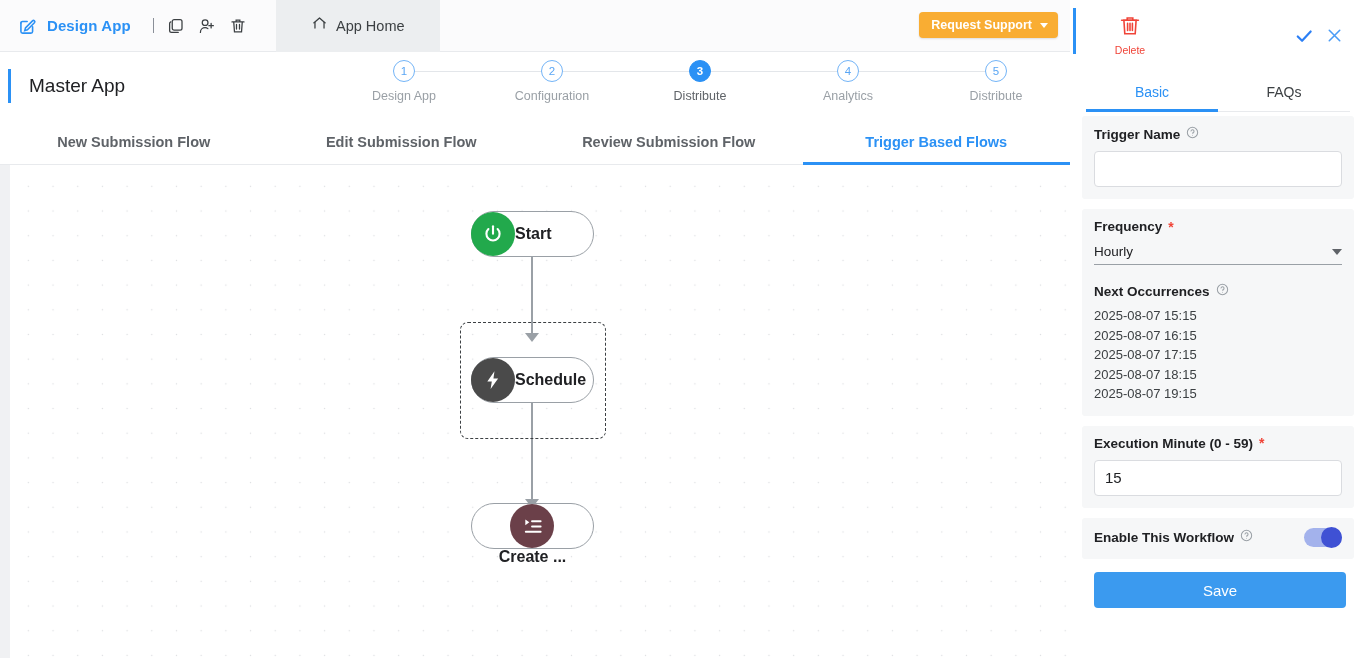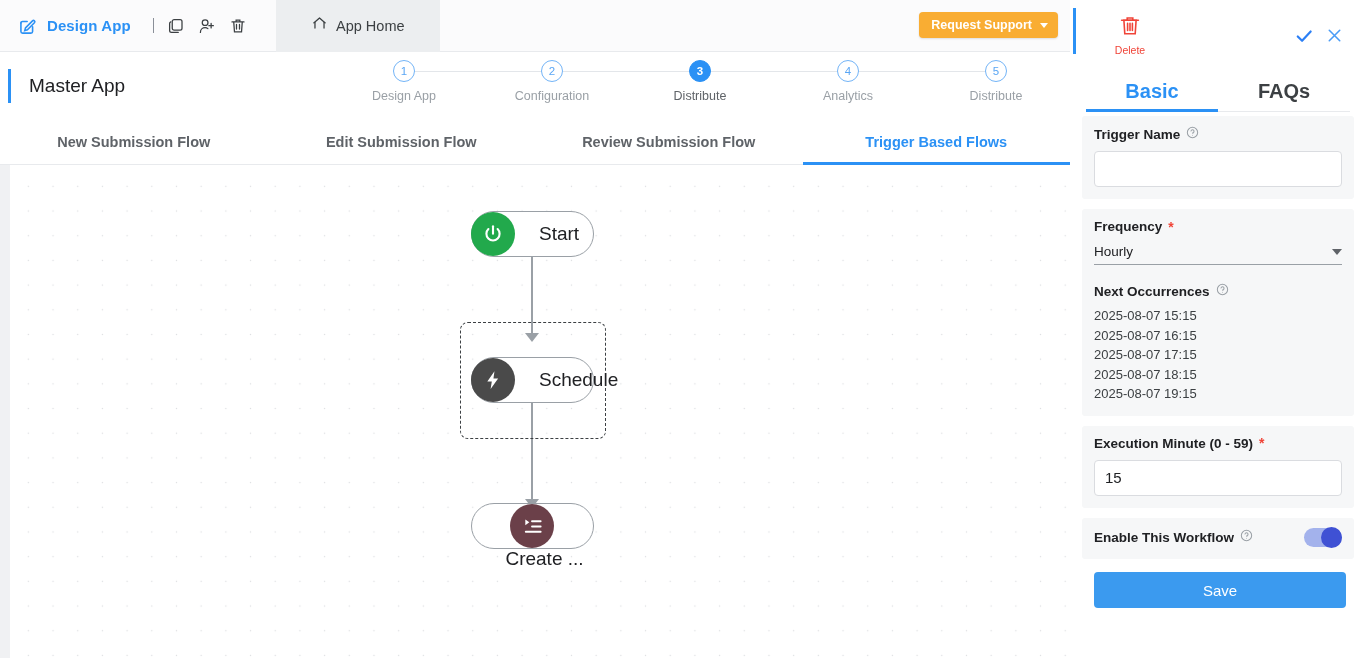--- a/index.html
+++ b/index.html
@@ -96,21 +96,21 @@
   .node {
     position:absolute; height:46px; background:#ffffff;
     border:1.3px solid #9aa0a6; border-radius:23px;
     display:flex; align-items:center; cursor:pointer;
   }
   .node .bubble {
     width:44px;height:44px;border-radius:50%;
     margin-left:-1px; flex:0 0 44px;
     display:flex; align-items:center; justify-content:center;
   }
-  .node .nlabel { font-size:19px; color:#202124; margin-left:24px; white-space:nowrap; }
+  .node .nlabel { font-size:16px; color:#202124; margin-left:0; white-space:nowrap;font-weight:bold; }
 
   .dashed-sel {
     position:absolute; border:1.6px dashed #3c4043; border-radius:8px;
   }
   .connector { position:absolute; width:1.5px; background:#9aa0a6; }
   .arrowhead {
     position:absolute; width:0;height:0;
     border-left:7px solid transparent; border-right:7px solid transparent;
     border-top:9px solid #9aa0a6;
   }
@@ -126,21 +126,21 @@
   .delete-label { font-size:10.5px; color:#f04438; margin-top:2px; }
   .check-ico { position:absolute; right:52px; top:26px; cursor:pointer; }
   .close-ico { position:absolute; right:22px; top:26px; cursor:pointer; }
 
   .panel-tabs {
     position:absolute; left:16px; top:72px; width:264px; height:40px;
     display:flex; border-bottom:1px solid #e8eaed;
   }
   .ptab {
     flex:1; display:flex; align-items:center; justify-content:center;
-    font-size:20px; color:#3c4043; cursor:pointer; position:relative; font-weight:bold;text-align:right;
+    font-size:14px; color:#3c4043; cursor:pointer; position:relative; font-weight:normal;text-align:right;
   }
   .ptab.active { color:#2b91f5; }
   .ptab.active::after { content:""; position:absolute; left:0; right:0; bottom:-1px; height:3px; background:#2b91f5; }
 
   .panel-body { position:absolute; left:0; top:116px; width:296px; height:542px; }
   .field-card { background:#f6f7f8; margin:0 12px 10px 12px; padding:10px 12px 12px 12px; border-radius:3px; }
   .fl { font-size:13.5px; color:#202124; font-weight:bold; display:flex; align-items:center; gap:6px; }
   .req-star { color:#f04438; font-size:14px; line-height:1; }
   .help-ico { flex:0 0 13px; }
   .txt-input {

